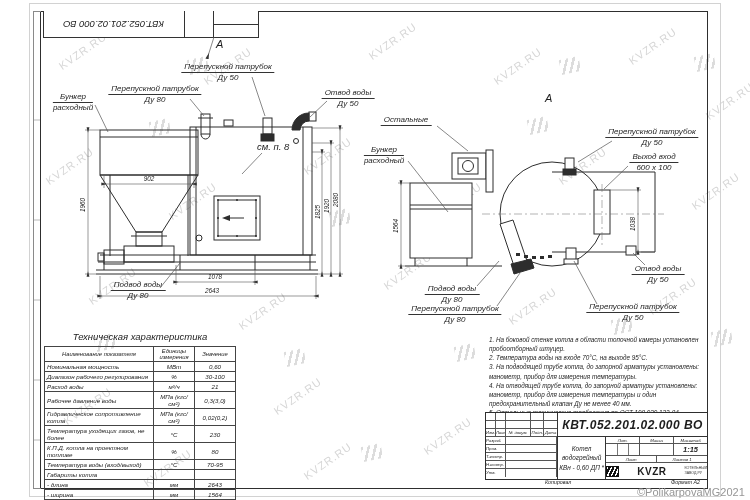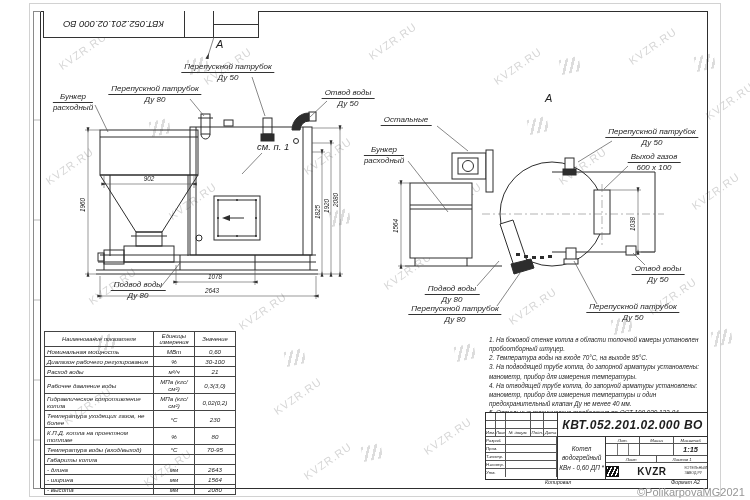--- a/index.html
+++ b/index.html
@@ -315,21 +315,21 @@
       <line x1="638" y1="190" x2="638" y2="252" marker-start="url(#arr)" marker-end="url(#ar)"></line>
     </g>
     <g>
       <text class="dimtxt" x="398" y="226" text-anchor="middle" transform="rotate(-90 398 226)">1564</text>
       <text class="dimtxt" x="635" y="224" text-anchor="middle" transform="rotate(-90 635 224)">1038</text>
     </g>
   </svg>
 
   <span class="viewmark" style="left:216px;top:38px">А</span>
   <span class="viewmark" style="left:545px;top:92px">А</span>
-  <span class="seenote" style="left:257px;top:141px">см. п. 1</span>
+  <span class="seenote" style="left:257px;top:141px">см. п. 8</span>
 
   <div class="co" style="left:73px;top:92px">
     <span class="u">Бункер</span>
     <span class="d">расходный</span>
   </div>
   <div class="co" style="left:155px;top:84px">
     <span class="u">Перепускной патрубок</span>
     <span class="d">Ду 80</span>
   </div>
   <div class="co" style="left:228px;top:62px">
@@ -350,41 +350,42 @@
   </div>
   <div class="co" style="left:384px;top:145px">
     <span class="u">Бункер</span>
     <span class="d">расходный</span>
   </div>
   <div class="co" style="left:652px;top:127px">
     <span class="u">Перепускной патрубок</span>
     <span class="d">Ду 50</span>
   </div>
   <div class="co" style="left:654px;top:152px">
-    <span class="u">Выход газов</span>
+    <span class="u">Выход вход</span>
     <span class="d">600 х 100</span>
   </div>
   <div class="co" style="left:658px;top:264px">
     <span class="u">Отвод воды</span>
     <span class="d">Ду 50</span>
   </div>
   <div class="co" style="left:452px;top:284px">
     <span class="u">Подвод воды</span>
     <span class="d">Ду 80</span>
   </div>
   <div class="co" style="left:455px;top:304px">
     <span class="u">Перепускной патрубок</span>
     <span class="d">Ду 80</span>
   </div>
   <div class="co" style="left:633px;top:302px">
     <span class="u">Перепускной патрубок</span>
     <span class="d">Ду 50</span>
   </div>
 
   <div class="spec">
+    <h3>Техническая характеристика</h3>
     <table>
       <tbody>
           <tr>
         <th>Наименование показателя</th>
         <th>Единицы измерения</th>
         <th>Значение</th>
       </tr>
       <tr>
             <td class="n">Номинальная мощность</td>
             <td class="u">МВт</td>

